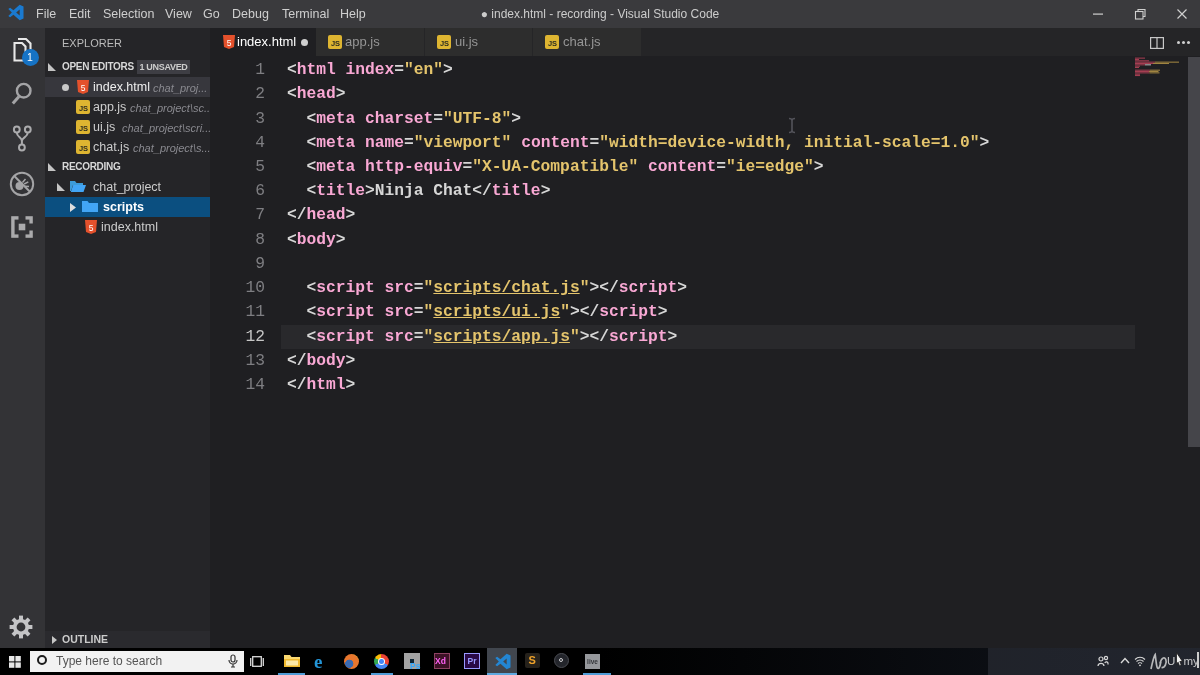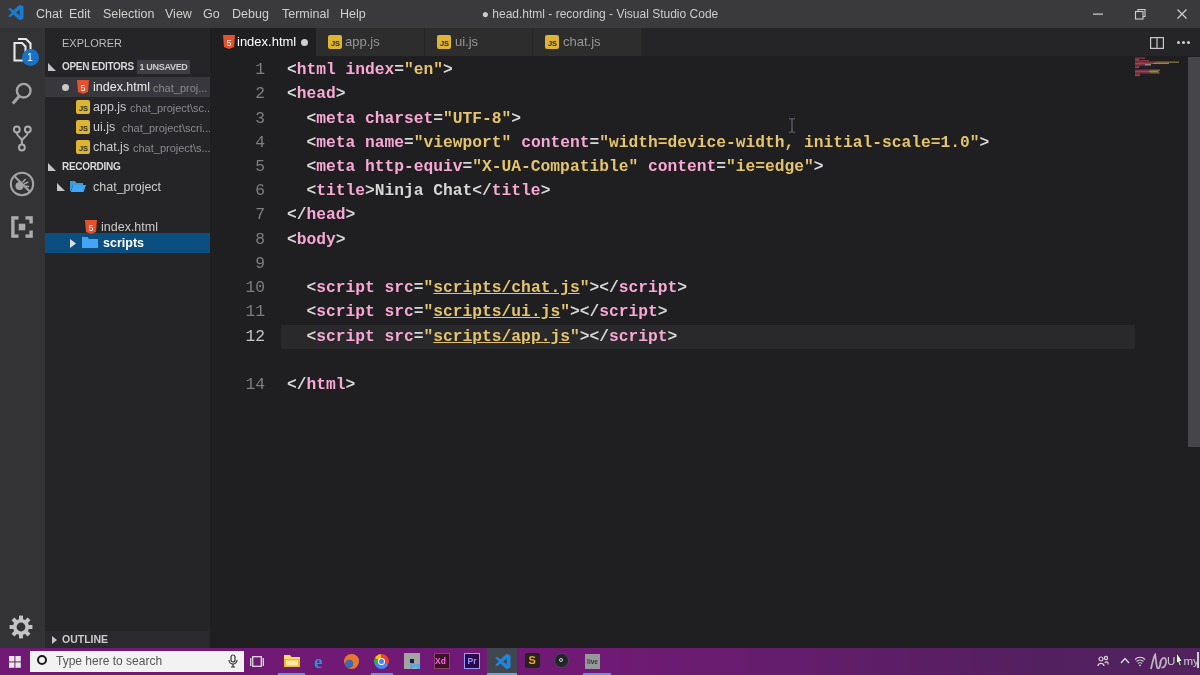--- a/index.html
+++ b/index.html
@@ -10,53 +10,53 @@
   #titlebar { position:absolute; left:0; top:0; width:1200px; height:28px; background:#3a3a3d; }
   .menuitem { position:absolute; top:0; height:28px; line-height:28px; color:#cfcfcf; font-size:12.5px; }
   #wintitle { position:absolute; top:0; height:28px; line-height:28px; width:1200px; text-align:center; color:#cccccc; font-size:12px; }
   .winbtn { position:absolute; top:0; height:28px; color:#cfcfcf; }
   
   #activitybar { position:absolute; left:0; top:28px; width:45px; height:647px; background:#333336; }
   
   #sidebar { position:absolute; left:45px; top:28px; width:165px; height:647px; background:#252528; }
   .sechead { position:absolute; left:0; width:165px; height:20px; color:#d8d8d8; font-size:10px; font-weight:bold; line-height:20px; letter-spacing:-0.3px; }
   .row { position:absolute; left:0; width:165px; height:20px; line-height:20px; font-size:12.5px; color:#cccccc; white-space:nowrap; }
-  .desc { font-size:11px; color:#8a8a90; }
+  .desc { font-size:11px; color:#8a8a90;font-style:italic; }
   
   #tabbar { position:absolute; left:210px; top:28px; width:990px; height:28px; background:#252527; }
   .tab { position:absolute; top:0; height:28px; line-height:28px; font-size:13px; }
   
   #editor { position:absolute; left:210px; top:56px; width:990px; height:592px; background:#1f1f22; }
   .cl { position:absolute; left:0; width:990px; height:24.23px; font-family:"Liberation Mono", monospace;
         font-size:16.25px; line-height:24.23px; white-space:pre; font-weight:600; }
   .ln { position:absolute; width:55px; text-align:right; color:#7e7e82; font-weight:400; }
   .code { position:absolute; left:77px; }
   .t { color:#f9a8d4; } 
   .s { color:#e4c46c; } 
   .p { color:#d6d6d6; } 
   .u { color:#e4c46c; text-decoration:underline; }
   
-  #taskbar { position:absolute; left:0; top:648px; width:1200px; height:27px; background:#701a75;padding-left:29px; }
+  #taskbar { position:absolute; left:0; top:648px; width:988px; height:27px; background:#000000;padding-left:29px; }
 </style>
 </head>
 <body>
 
 <div id="titlebar">
   <svg class="abs" style="left:8px;top:4px" width="16" height="17" viewBox="0 0 100 100">
     <path fill="#1a7ad0" d="M73 1 L97 12 V88 L73 99 L34 64 L13 80 L2 72 L24 50 L2 28 L13 20 L34 36 Z M73 31 L51 50 L73 69 Z" fill-rule="evenodd"></path>
   </svg>
-  <span class="menuitem" style="left:36px">Chat</span>
+  <span class="menuitem" style="left:36px">File</span>
   <span class="menuitem" style="left:69px">Edit</span>
   <span class="menuitem" style="left:103px">Selection</span>
   <span class="menuitem" style="left:165px">View</span>
   <span class="menuitem" style="left:203px">Go</span>
   <span class="menuitem" style="left:232px">Debug</span>
   <span class="menuitem" style="left:282px">Terminal</span>
   <span class="menuitem" style="left:340px">Help</span>
-  <div id="wintitle">● head.html - recording - Visual Studio Code</div>
+  <div id="wintitle">● index.html - recording - Visual Studio Code</div>
   <svg class="winbtn" style="left:1092px;top:0" width="12" height="28">
       <rect x="1" y="13.5" width="10" height="1.2" fill="#cfcfcf"></rect>
     </svg>
   <svg class="winbtn" style="left:1134px;top:0" width="12" height="28" fill="none" stroke="#cfcfcf" stroke-width="1.1">
     <rect x="1.5" y="11.5" width="7.5" height="7.5"></rect>
       <path d="M4 11.5 V9.5 H11 V16.5 H9"></path>
     </svg>
   <svg class="winbtn" style="left:1176px;top:0" width="12" height="28" stroke="#cfcfcf" stroke-width="1.2">
     <path d="M1.5 9.5 L10.5 18.5 M10.5 9.5 L1.5 18.5"></path>
     </svg>
@@ -177,21 +177,21 @@
   <div class="row" style="top:149px;">
     <svg class="abs" style="left:12px;top:6px" width="8" height="8">
         <polygon points="0,0 8,8 0,8" fill="#c5c5c5"></polygon>
       </svg>
     <svg class="abs" style="left:25px;top:3px" width="16" height="13" viewBox="0 0 16 13">
       <path d="M0 1 h5 l1.5 2 H13 v2 H3 L1 11 H0 Z" fill="#3d9bd8"></path>
       <path d="M3.2 5 H16 L13.5 12 H0.8 Z" fill="#42a5f5"></path>
     </svg>
     <span class="abs" style="left:48px;">chat_project</span>
   </div>
-  <div class="row" style="top:169px;background:#0b4f80;color:#ffffff;margin-top:36px;">
+  <div class="row" style="top:169px;background:#0b4f80;color:#ffffff;">
     <svg class="abs" style="left:25px;top:6px" width="6" height="9">
         <polygon points="0,0 6,4.5 0,9" fill="#ddd"></polygon>
       </svg>
     <svg class="abs" style="left:37px;top:3px" width="16" height="13" viewBox="0 0 16 13">
       <path d="M0 1 h5.5 l1.5 2 H16 V12 H0 Z" fill="#42a5f5"></path>
     </svg>
     <span class="abs" style="left:58px;font-weight:bold;">scripts</span>
   </div>
   <div class="row" style="top:189px;">
     <svg class="abs" style="left:39px;top:3px" width="14" height="14" viewBox="0 0 14 14">
@@ -254,20 +254,21 @@
   <div class="cl" style="top:50.5px;"><span class="ln">3</span><span class="code">  <span class="p">&lt;</span><span class="t">meta</span> <span class="t">charset</span><span class="p">=</span><span class="s">"UTF-8"</span><span class="p">&gt;</span></span></div>
   <div class="cl" style="top:74.7px;"><span class="ln">4</span><span class="code">  <span class="p">&lt;</span><span class="t">meta</span> <span class="t">name</span><span class="p">=</span><span class="s">"viewport"</span> <span class="t">content</span><span class="p">=</span><span class="s">"width=device-width, initial-scale=1.0"</span><span class="p">&gt;</span></span></div>
   <div class="cl" style="top:98.9px;"><span class="ln">5</span><span class="code">  <span class="p">&lt;</span><span class="t">meta</span> <span class="t">http-equiv</span><span class="p">=</span><span class="s">"X-UA-Compatible"</span> <span class="t">content</span><span class="p">=</span><span class="s">"ie=edge"</span><span class="p">&gt;</span></span></div>
   <div class="cl" style="top:123.2px;"><span class="ln">6</span><span class="code">  <span class="p">&lt;</span><span class="t">title</span><span class="p">&gt;</span><span class="p">Ninja Chat</span><span class="p">&lt;/</span><span class="t">title</span><span class="p">&gt;</span></span></div>
   <div class="cl" style="top:147.4px;"><span class="ln">7</span><span class="code"><span class="p">&lt;/</span><span class="t">head</span><span class="p">&gt;</span></span></div>
   <div class="cl" style="top:171.6px;"><span class="ln">8</span><span class="code"><span class="p">&lt;</span><span class="t">body</span><span class="p">&gt;</span></span></div>
   <div class="cl" style="top:195.9px;"><span class="ln">9</span></div>
   <div class="cl" style="top:220.1px;"><span class="ln">10</span><span class="code">  <span class="p">&lt;</span><span class="t">script</span> <span class="t">src</span><span class="p">=</span><span class="s">"</span><span class="u">scripts/chat.js</span><span class="s">"</span><span class="p">&gt;&lt;/</span><span class="t">script</span><span class="p">&gt;</span></span></div>
   <div class="cl" style="top:244.4px;"><span class="ln">11</span><span class="code">  <span class="p">&lt;</span><span class="t">script</span> <span class="t">src</span><span class="p">=</span><span class="s">"</span><span class="u">scripts/ui.js</span><span class="s">"</span><span class="p">&gt;&lt;/</span><span class="t">script</span><span class="p">&gt;</span></span></div>
   <div class="cl" style="top:268.6px;"><span class="ln" style="color:#c6c6c6;">12</span><span class="code">  <span class="p">&lt;</span><span class="t">script</span> <span class="t">src</span><span class="p">=</span><span class="s">"</span><span class="u">scripts/app.js</span><span class="s">"</span><span class="p">&gt;&lt;/</span><span class="t">script</span><span class="p">&gt;</span></span></div>
+  <div class="cl" style="top:292.8px;"><span class="ln">13</span><span class="code"><span class="p">&lt;/</span><span class="t">body</span><span class="p">&gt;</span></span></div>
   <div class="cl" style="top:317.1px;"><span class="ln">14</span><span class="code"><span class="p">&lt;/</span><span class="t">html</span><span class="p">&gt;</span></span></div>
 
   <svg class="abs" style="left:925px;top:1px" width="56" height="22" viewBox="0 0 56 22">
     <rect x="0" y="0.60" width="10" height="1.05" fill="#a53e52"></rect>
     <rect x="0" y="1.94" width="4" height="1.05" fill="#a53e52"></rect>
     <rect x="0" y="3.28" width="14" height="1.05" fill="#a53e52"></rect>
     <rect x="0" y="4.62" width="20" height="1.05" fill="#a53e52"></rect>
     <rect x="20" y="4.62" width="24" height="1.05" fill="#a08441"></rect>
     <rect x="0" y="5.96" width="18" height="1.05" fill="#a53e52"></rect>
     <rect x="18" y="5.96" width="16" height="1.05" fill="#a08441"></rect>

